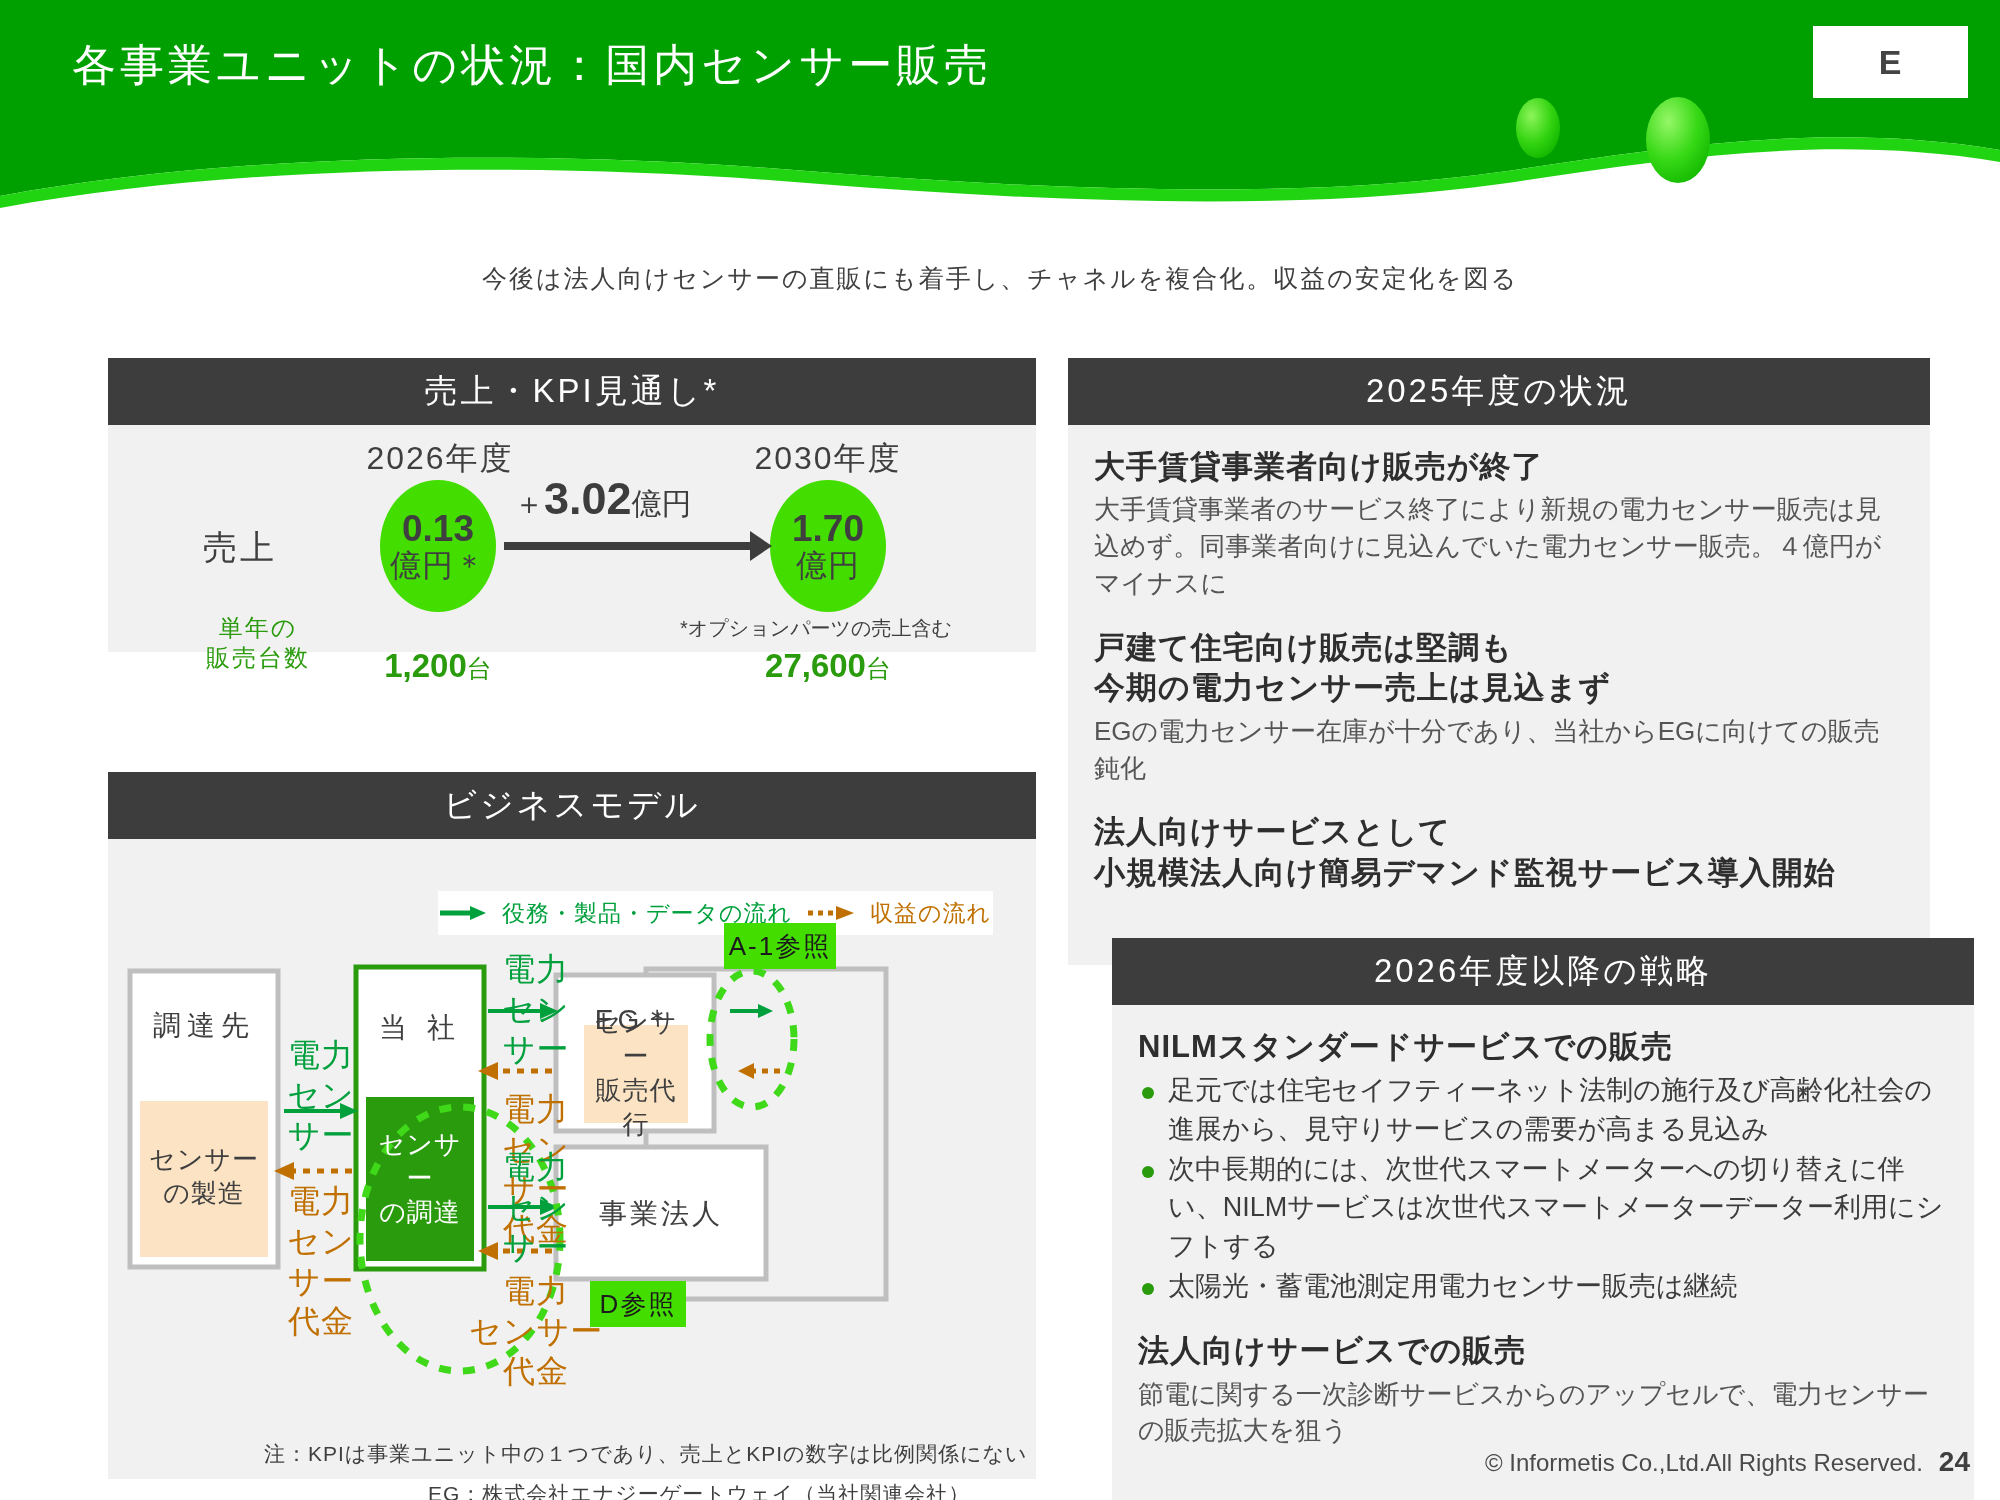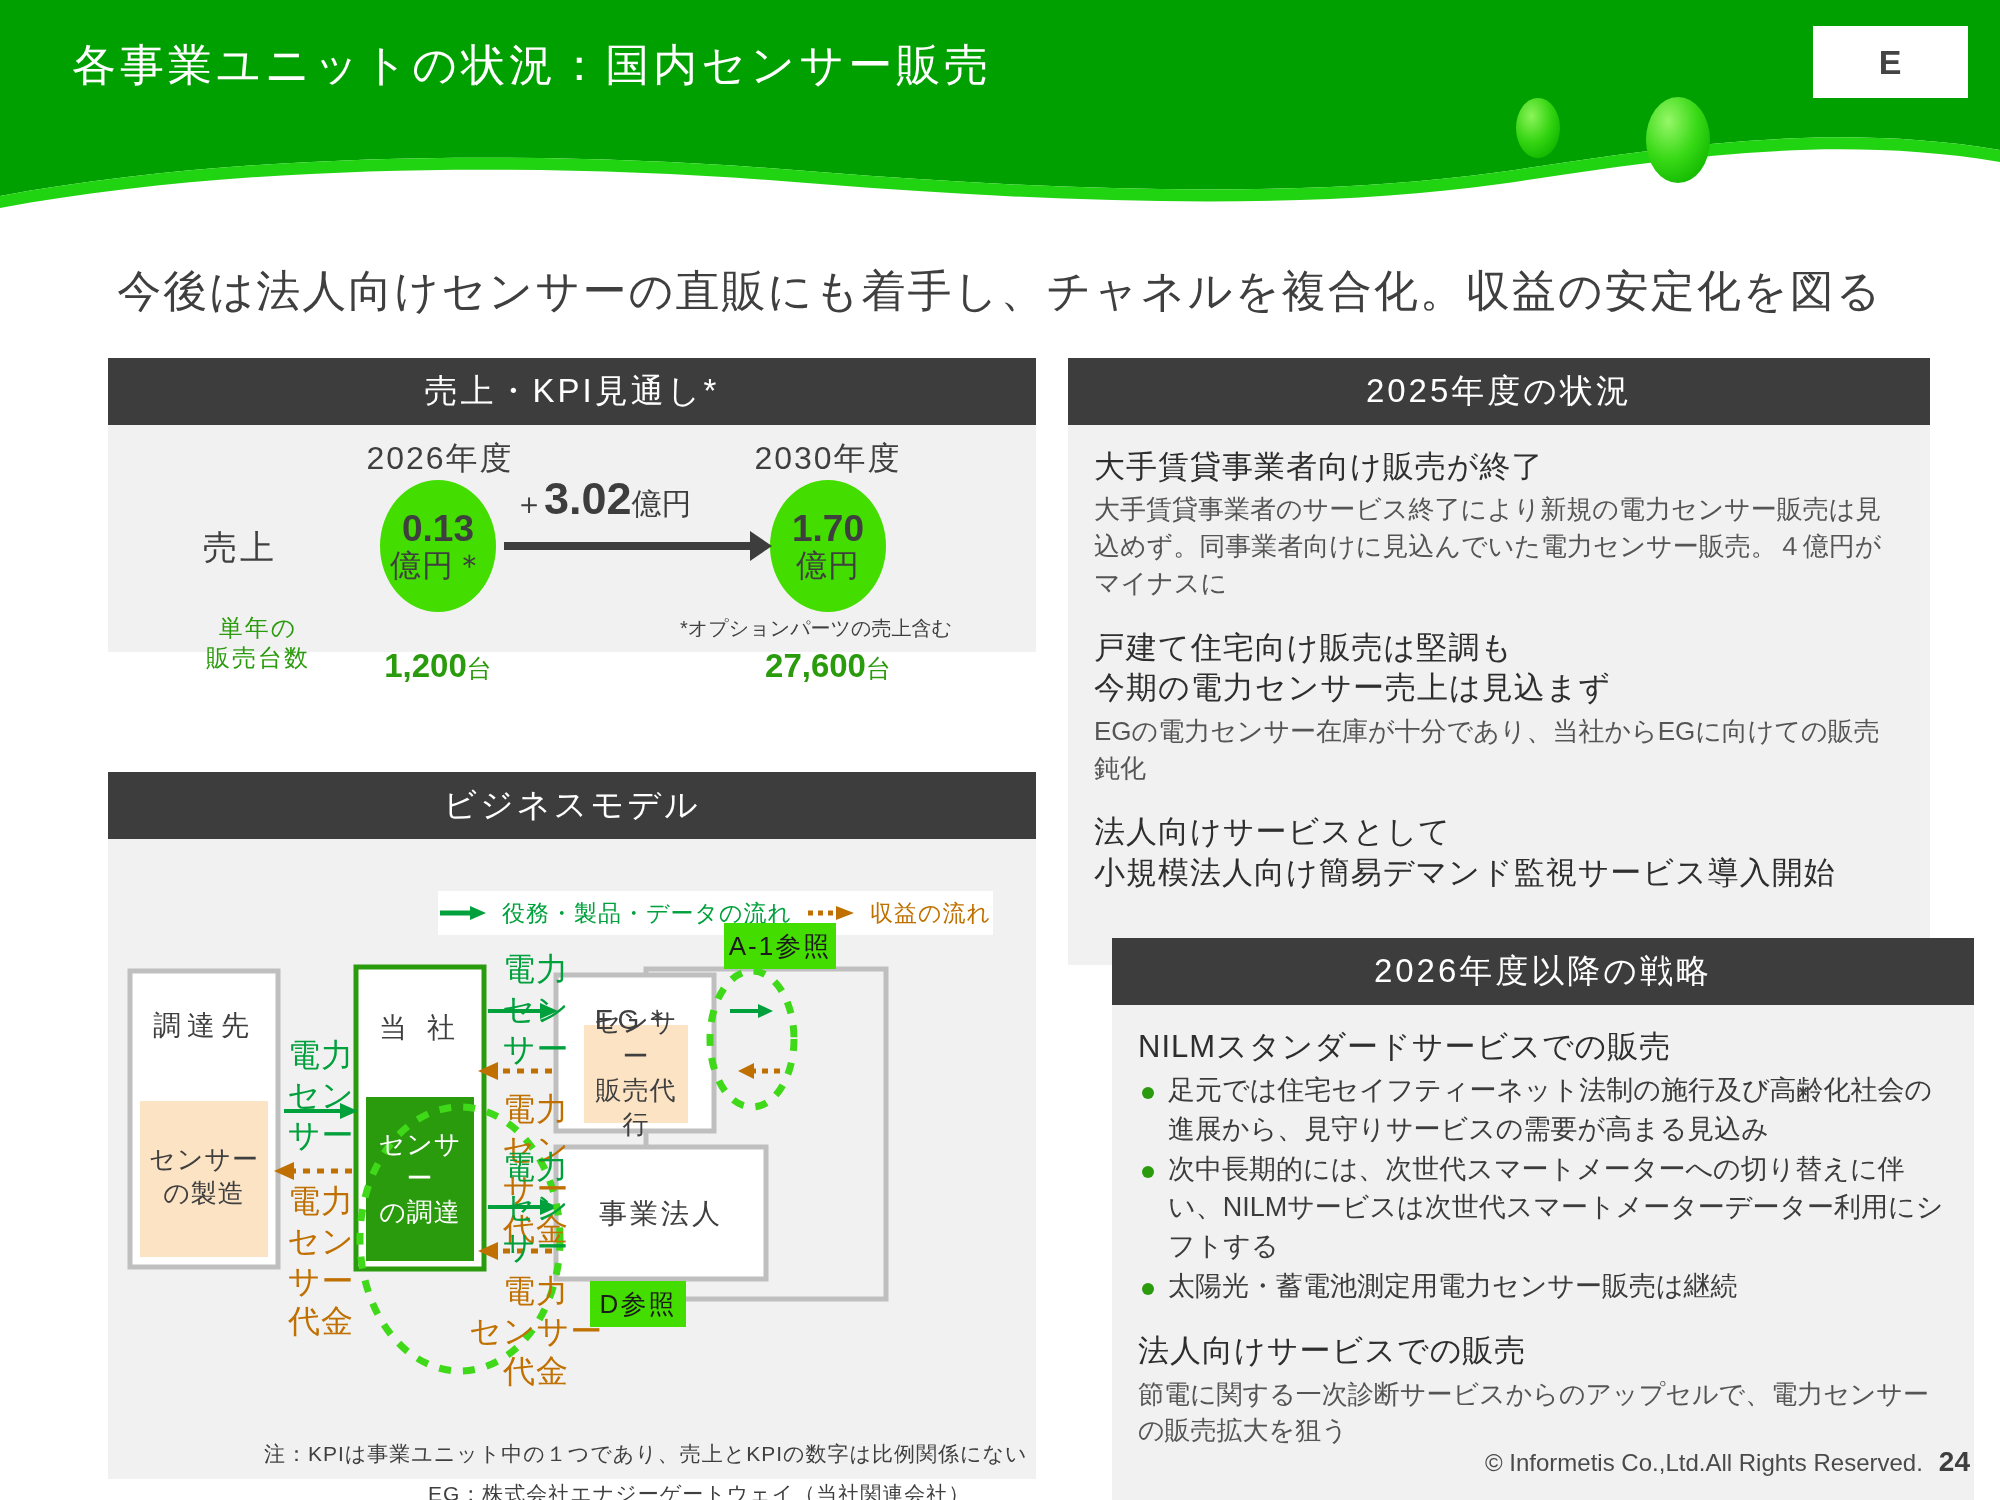--- a/index.html
+++ b/index.html
@@ -17,21 +17,21 @@
     font-size:44px;color:#ffffff;letter-spacing:4px;font-weight:400;
   }
   .e-badge{
     position:absolute;right:32px;top:26px;width:155px;height:72px;background:#ffffff;
     display:flex;align-items:center;justify-content:center;
     font-size:34px;font-weight:bold;color:#444444;letter-spacing:1px;
   }
   
   .subtitle{
     position:absolute;left:0;top:262px;width:2000px;text-align:center;
-    font-size:44px;color:#3f3f3f;letter-spacing:2px;
+    font-size:25px;color:#3f3f3f;letter-spacing:2px;
   }
   
   .panel{position:absolute;}
   .panel-head{
     background:#3d3d3d;color:#ffffff;text-align:center;
     font-size:33px;letter-spacing:3px;line-height:1;
     padding:16px 0 18px 0;
   }
   .panel-body{background:#f1f1f1;}
 
@@ -81,21 +81,21 @@
   .bm-inner{position:absolute;box-sizing:border-box;display:flex;align-items:center;justify-content:center;text-align:center;font-size:26px;line-height:1.3;letter-spacing:1px;}
   .flow-label{position:absolute;text-align:center;font-size:32px;line-height:1.25;letter-spacing:1px;white-space:nowrap;}
   .flow-green{color:#00a03c;}
   .flow-orange{color:#c07000;}
   .ref-badge{position:absolute;background:#44dd00;color:#1b1b1b;font-size:26px;letter-spacing:2px;
     display:flex;align-items:center;justify-content:center;}
   .bm-note{position:absolute;font-size:21px;color:#3f3f3f;letter-spacing:1px;white-space:nowrap;}
 
   
   .blk{margin-bottom:26px;}
-  .blk h4{margin:0 0 4px 0;font-size:31px;font-weight:400;color:#2e2e2e;letter-spacing:1px;line-height:1.3;}
+  .blk h4{margin:0 0 4px 0;font-size:31px;font-weight:700;color:#2e2e2e;letter-spacing:1px;line-height:1.3;}
   .blk p{margin:0;font-size:26px;color:#555555;letter-spacing:0px;line-height:1.42;}
   .bullets{list-style:none;margin:2px 0 0 0;padding:0;}
   .bullets li{position:relative;padding-left:30px;font-size:27px;color:#3c3c3c;line-height:1.42;letter-spacing:0px;margin-bottom:2px;}
   .bullets li:before{content:"";position:absolute;left:4px;top:16px;width:12px;height:12px;border-radius:50%;background:#2b9b0e;}
 
   
   .footer{position:absolute;right:30px;bottom:22px;display:flex;align-items:baseline;gap:16px;}
   .footer .cpy{font-size:24px;color:#4a4a4a;letter-spacing:0px;}
   .footer .pg{font-size:28px;color:#3f3f3f;font-weight:bold;}
 </style>

